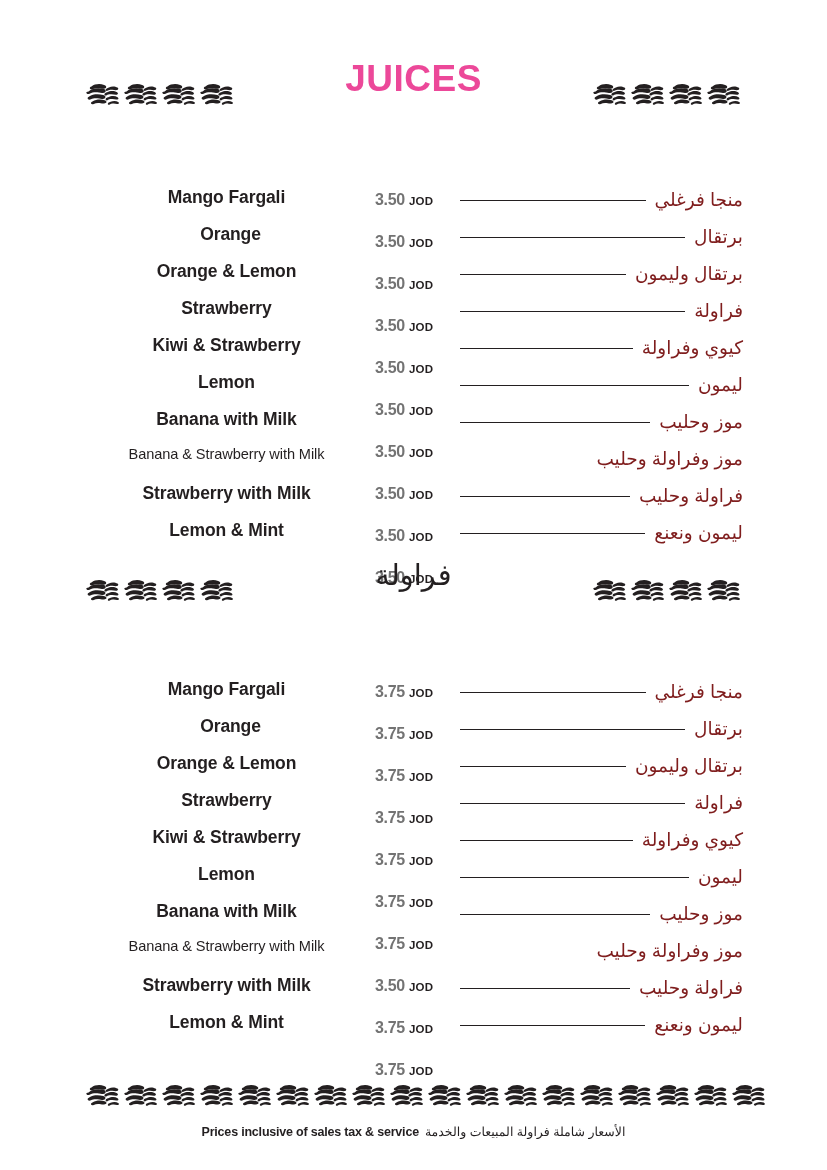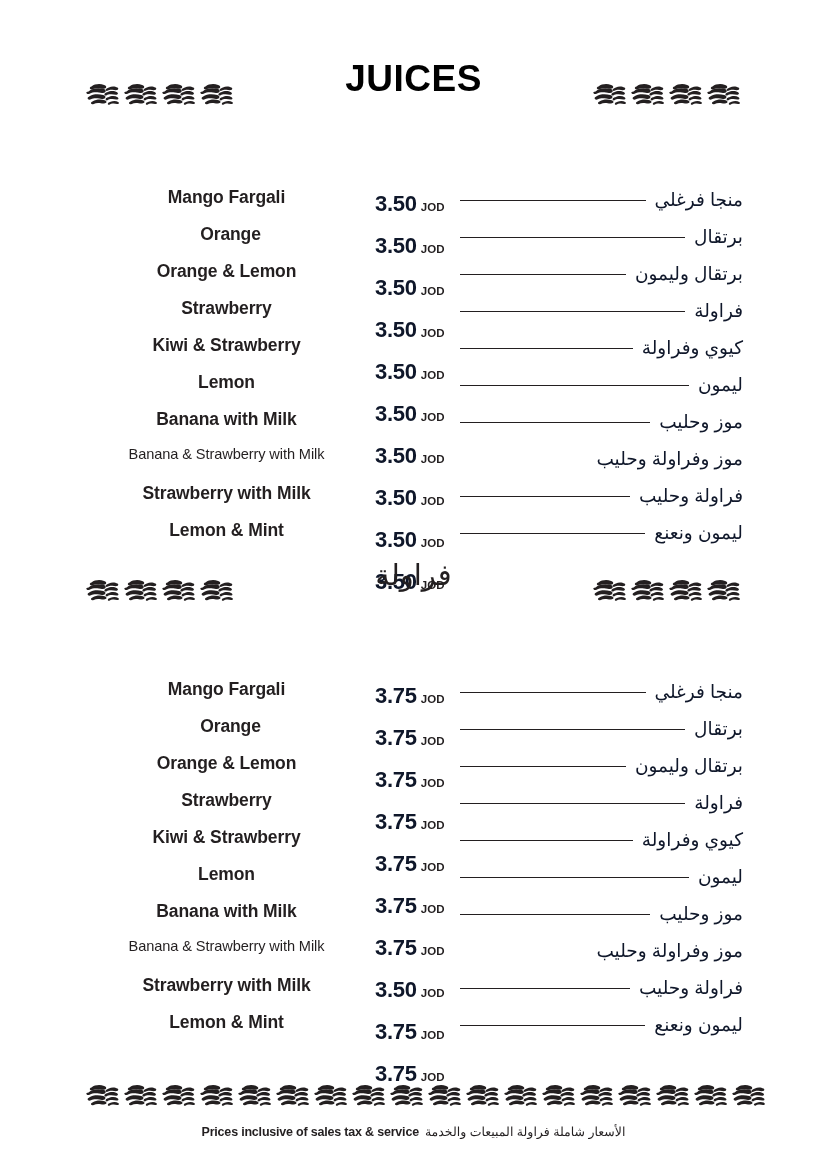--- a/index.html
+++ b/index.html
@@ -51,21 +51,21 @@
   .head-center {
     flex: 1 1 auto;
     text-align: center;
     margin-top: -14px;
   }
   .head-title {
     font-size: 37px;
     font-weight: 700;
     letter-spacing: 0.5px;
     line-height: 1.05;
-    color: #000000;
+    color: #ec4899;
     white-space: nowrap;
   }
   .head-sub {
     font-size: 29px;
     font-weight: 400;
     line-height: 1.25;
     color: #231f20;
     direction: rtl;
     margin-top: 1px;
     white-space: nowrap;
@@ -112,23 +112,23 @@
   .row .price {
     position: absolute;
     left: 291px;
     width: 110px;
     display: flex;
     align-items: baseline;
     gap: 4px;
     white-space: nowrap;
   }
   .row .price-amt {
-    font-size: 22px;
+    font-size: 16px;
     font-weight: 600;
-    color: #0f172a;
+    color: #737373;
     letter-spacing: -0.3px;
   }
   .row .price-cur {
     font-size: 11.5px;
     font-weight: 600;
     color: #231f20;
     letter-spacing: 0.2px;
   }
 
   .row .ar {
@@ -139,21 +139,21 @@
     flex-direction: row-reverse;
     align-items: center;
     width: 285px;
     height: 26px;
   }
   .row .ar-name {
     font-size: 18.5px;
     font-weight: 400;
     direction: rtl;
     white-space: nowrap;
-    color: #0f172a;
+    color: #7f1d1d;
   }
   .row .ar-lead {
     flex: 1 1 auto;
     height: 1px;
     background: #231f20;
     margin-right: 9px;
     margin-left: 2px;
   }
   .row.noline .ar-lead { background: transparent; }
 

